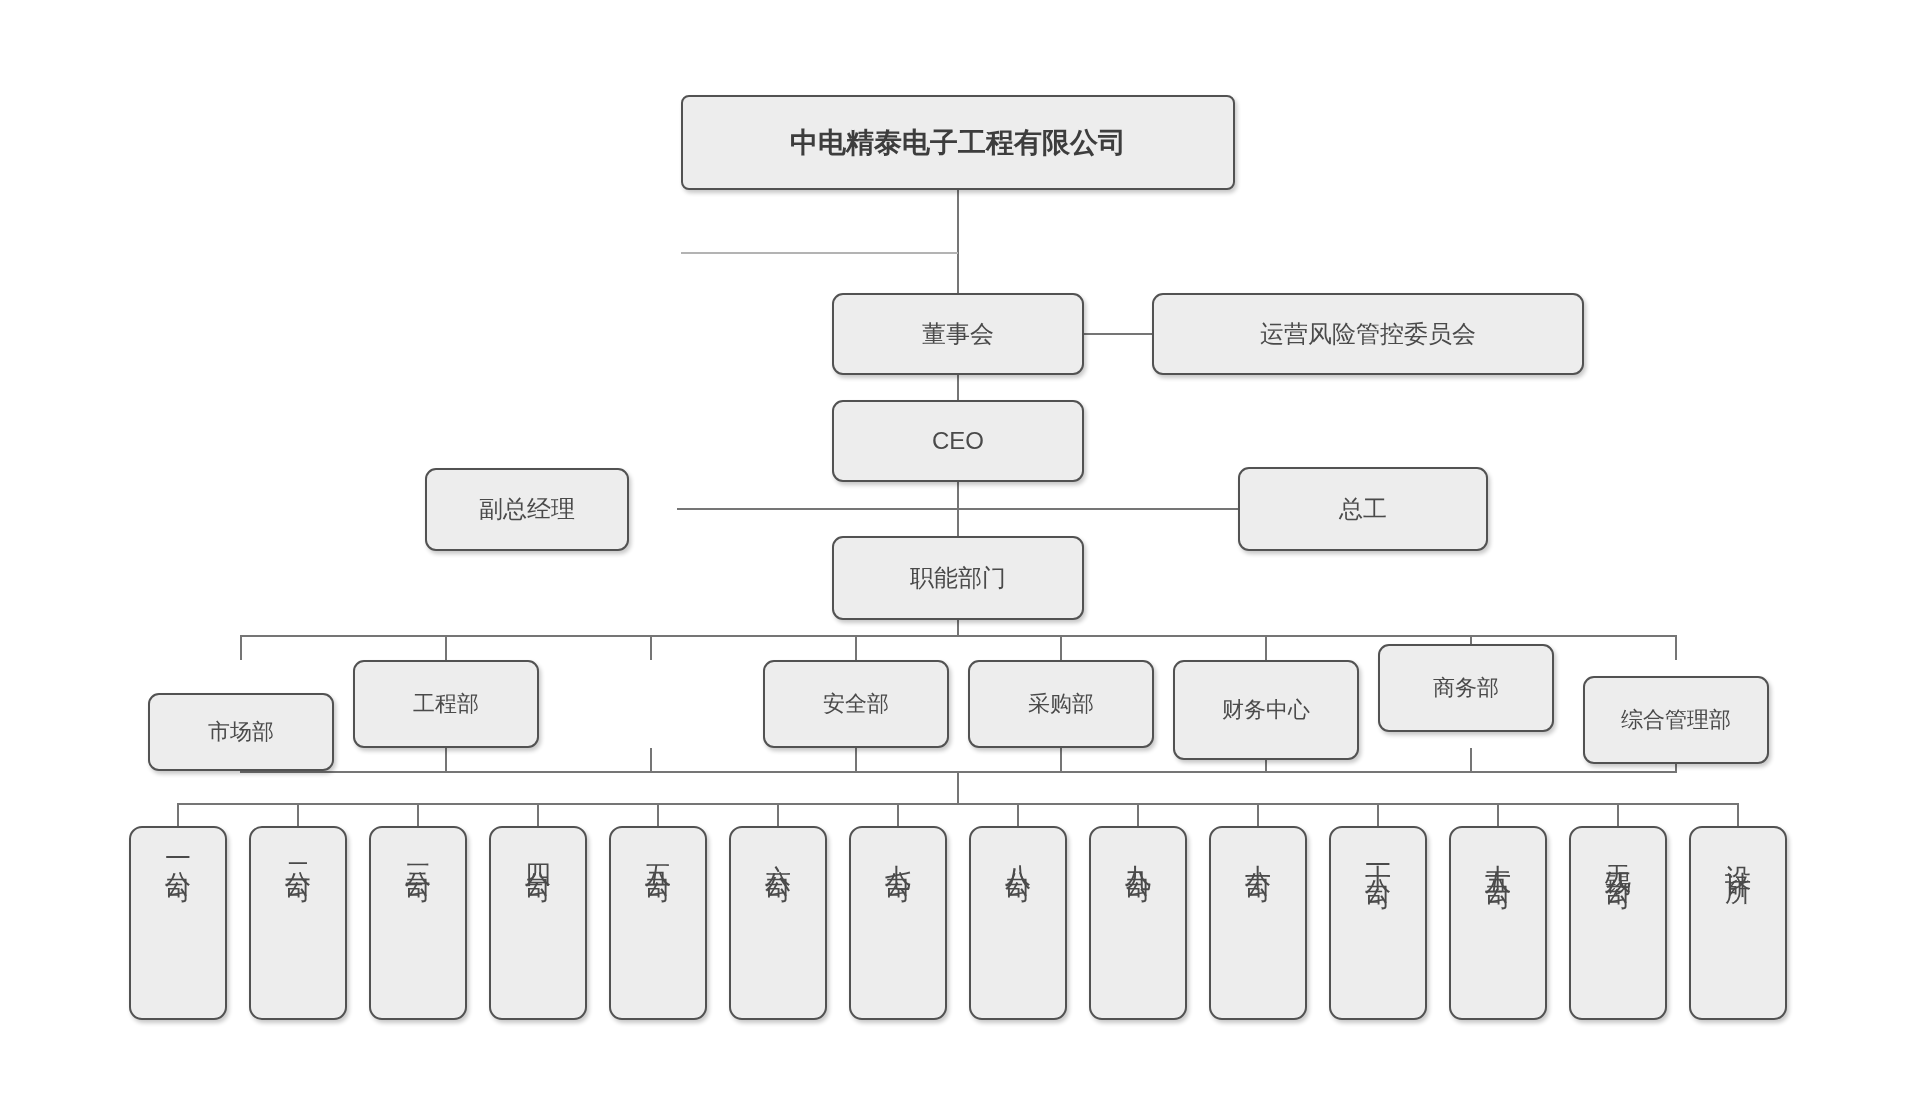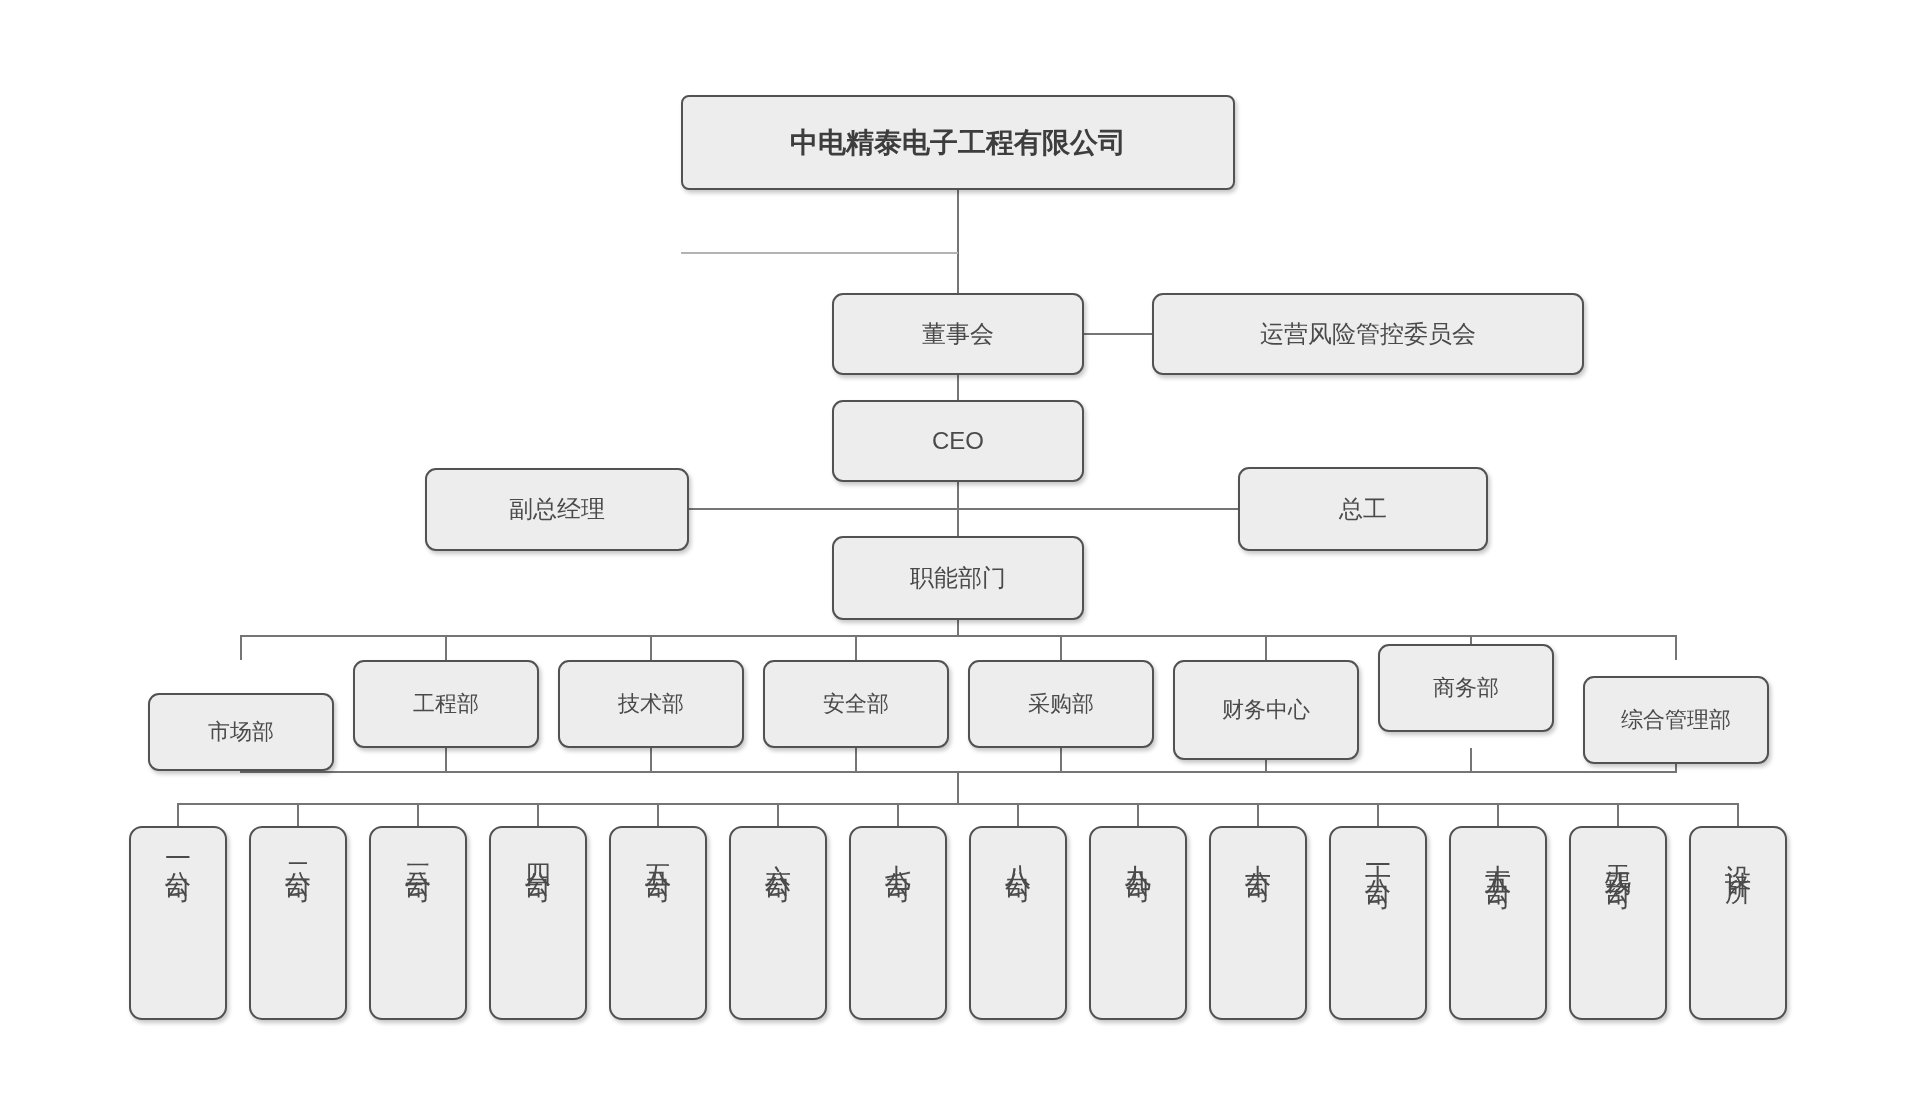--- a/index.html
+++ b/index.html
@@ -116,41 +116,38 @@
   </div>
 
   <div class="node" style="left:1152px; top:293px; width:432px; height:82px;">
     <span>运营风险管控委员会</span>
   </div>
 
   <div class="node" style="left:832px; top:400px; width:252px; height:82px;">
     <span>CEO</span>
   </div>
 
-  <div class="node" style="left:425px; top:468px; width:264px; height:83px;">
+  <div class="node" style="left:425px; top:468px; width:204px; height:83px;">
     <span>副总经理</span>
   </div>
 
   <div class="node" style="left:1238px; top:467px; width:250px; height:84px;">
     <span>总工</span>
   </div>
 
   <div class="node" style="left:832px; top:536px; width:252px; height:84px;">
     <span>职能部门</span>
   </div>
 
   <div class="node dept-node" style="left:148px; top:660px; width:186px; height:78px;margin-top:33px;">
     <span>市场部</span>
   </div>
   <div class="node dept-node" style="left:353px; top:660px; width:186px; height:88px;">
     <span>工程部</span>
   </div>
-  <div class="node dept-node" style="left:558px; top:660px; width:186px; height:88px;">
-    <span>技术部</span>
-  </div>
   <div class="node dept-node" style="left:763px; top:660px; width:186px; height:88px;">
     <span>安全部</span>
   </div>
   <div class="node dept-node" style="left:968px; top:660px; width:186px; height:88px;">
     <span>采购部</span>
   </div>
   <div class="node dept-node" style="left:1173px; top:660px; width:186px; height:100px;">
     <span>财务中心</span>
   </div>
   <div class="node dept-node" style="left:1378px; top:644px; width:176px; height:88px;">

